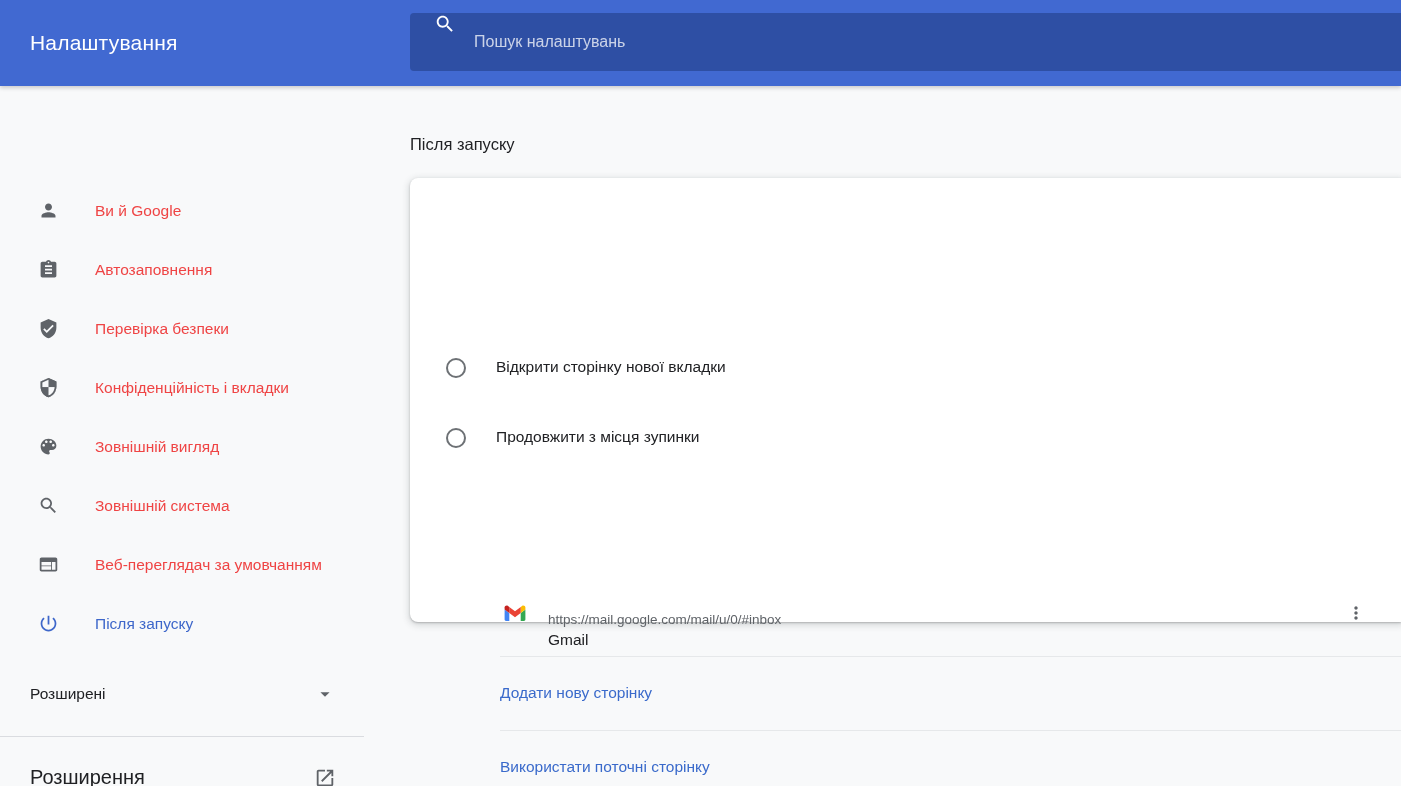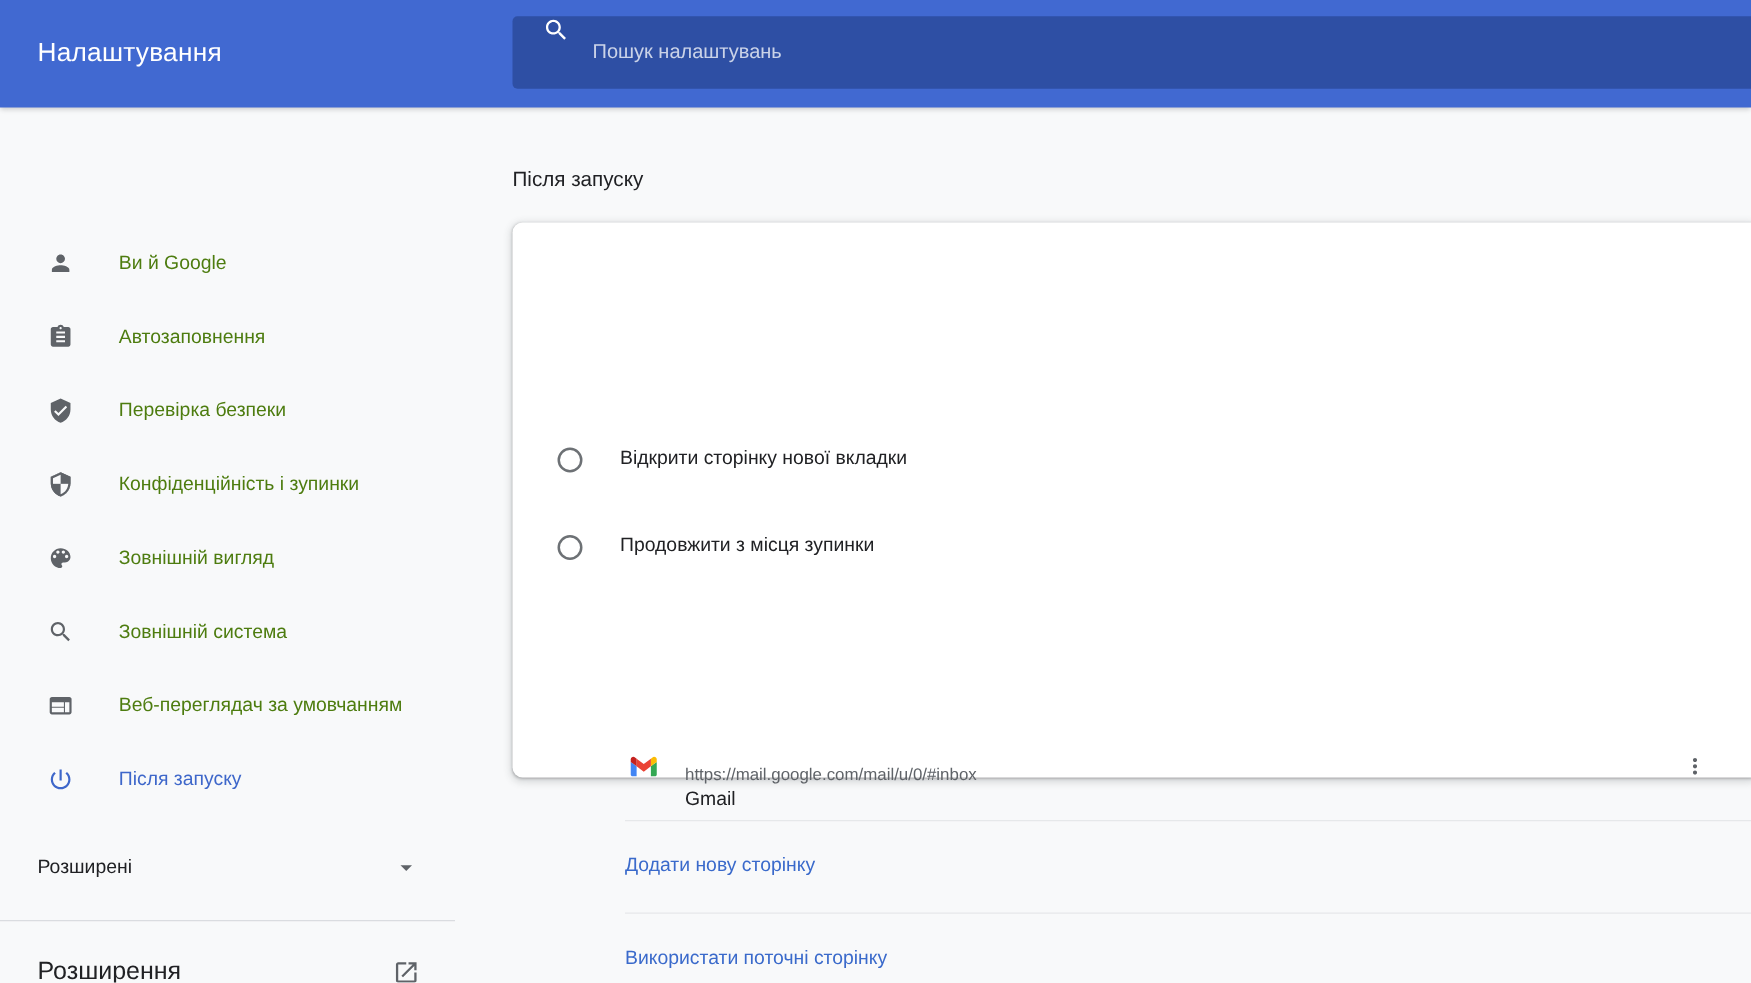--- a/index.html
+++ b/index.html
@@ -36,21 +36,21 @@
   }
   .searchbox input::placeholder { color: rgba(255,255,255,.75); }
 
   
   .sidebar { position: absolute; top: 86px; left: 0; width: 364px; bottom: 0; }
   .nav-item {
     position: absolute; left: 0; width: 364px; height: 59px;
     display: flex; align-items: center; cursor: pointer;
   }
   .nav-item .nicon { width: 24px; height: 24px; margin-left: 36px; display: flex; align-items: center; justify-content: center; flex: 0 0 auto; }
-  .nav-item .nlabel { margin-left: 35px; font-size: 15.5px; font-weight: 500; color: #4d7c0f; }
+  .nav-item .nlabel { margin-left: 35px; font-size: 15.5px; font-weight: 500; color: #ef4444; }
   .nav-item.active .nlabel { color: #3e67ca; }
   .icon-g { fill: #5f6368; }
   .nav-item.active .icon-g { fill: #3e67ca; }
 
   .adv-row {
     position: absolute; left: 0; top: 578px; width: 364px; height: 59px;
     display: flex; align-items: center; justify-content: space-between; cursor: pointer;
   }
   .adv-row .nlabel { margin-left: 30px; font-size: 15.5px; font-weight: 500; }
   .adv-row .caret { margin-right: 28px; display: flex; }
@@ -162,21 +162,21 @@
               </clipPath>
             </defs>
           <path d="M12 1L3 5v6c0 5.55 3.84 10.74 9 12 5.16-1.26 9-6.45 9-12V5l-9-4z"></path>
           <g clip-path="url(#shieldClip)">
               <rect x="2" y="0" width="10" height="11.5" fill="#f8f9fa"></rect>
               <rect x="12" y="11.5" width="10" height="13" fill="#f8f9fa"></rect>
             </g>
           <path d="M12 1L3 5v6c0 5.55 3.84 10.74 9 12 5.16-1.26 9-6.45 9-12V5l-9-4zm0 2.18l7 3.12V11c0 4.52-2.98 8.69-7 9.93-4.02-1.24-7-5.41-7-9.93V6.3l7-3.12z"></path>
         </svg>
       </span>
-      <span class="nlabel">Конфіденційність і зупинки</span>
+      <span class="nlabel">Конфіденційність і вкладки</span>
     </div>
 
     <div class="nav-item" style="top:331px">
       <span class="nicon">
         <svg width="21" height="21" viewBox="0 0 24 24" class="icon-g">
             <path d="M12 3c-4.97 0-9 4.03-9 9s4.03 9 9 9c.83 0 1.5-.67 1.5-1.5 0-.39-.15-.74-.39-1.01-.23-.26-.38-.61-.38-.99 0-.83.67-1.5 1.5-1.5H16c2.76 0 5-2.24 5-5 0-4.42-4.03-8-9-8zm-5.5 9c-.83 0-1.5-.67-1.5-1.5S5.67 9 6.5 9 8 9.67 8 10.5 7.33 12 6.5 12zm3-4C8.67 8 8 7.33 8 6.5S8.67 5 9.5 5s1.5.67 1.5 1.5S10.33 8 9.5 8zm5 0c-.83 0-1.5-.67-1.5-1.5S13.67 5 14.5 5s1.5.67 1.5 1.5S15.33 8 14.5 8zm3 4c-.83 0-1.5-.67-1.5-1.5S16.67 9 17.5 9s1.5.67 1.5 1.5-.67 1.5-1.5 1.5z"></path>
           </svg>
       </span>
       <span class="nlabel">Зовнішній вигляд</span>
     </div>

